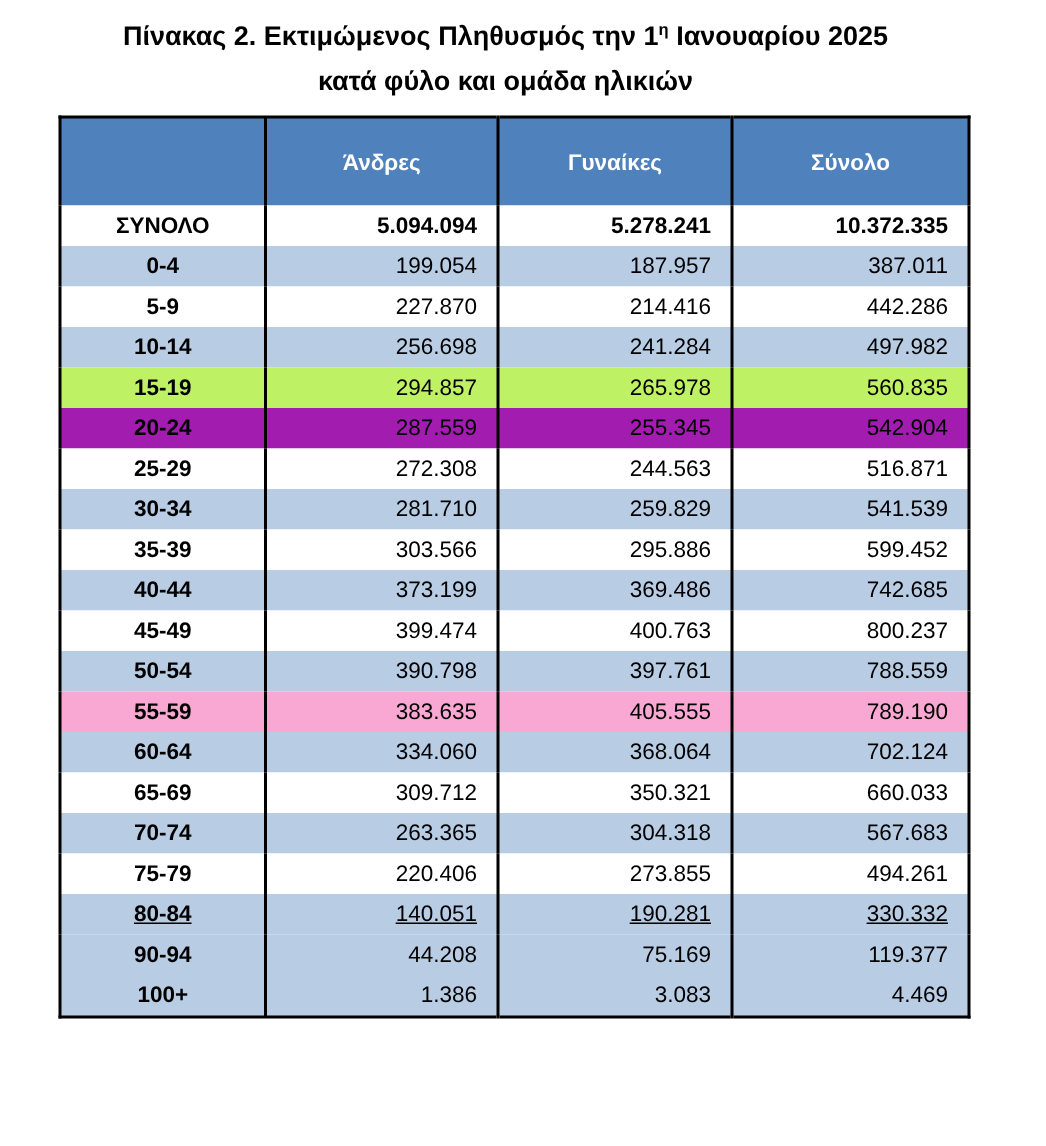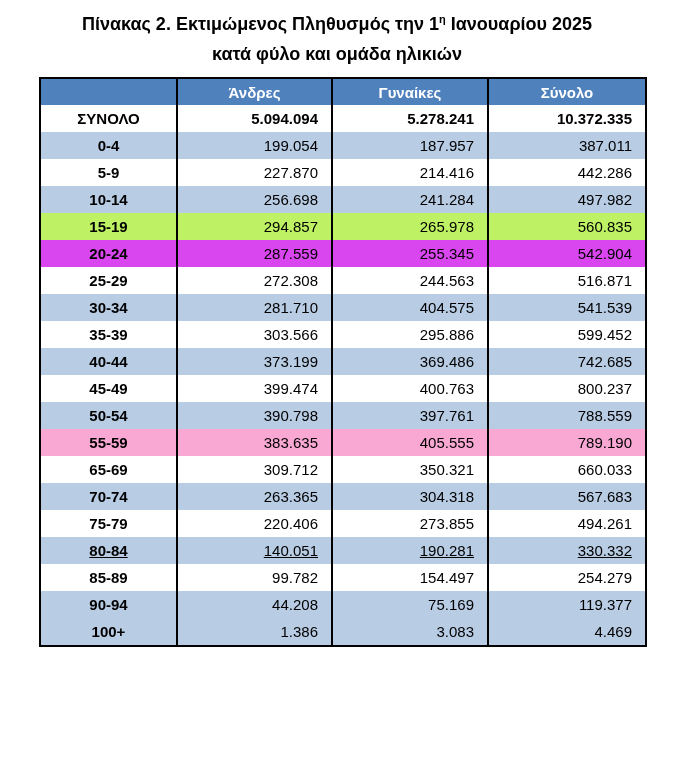--- a/index.html
+++ b/index.html
@@ -48,21 +48,21 @@
   }
   .pop-table col.c0 { width: 137px; }
   .pop-table col.c1 { width: 155px; }
   .pop-table col.c2 { width: 156px; }
   .pop-table col.c3 { width: 158px; }
   .pop-table th {
     height: 26px;
     font-weight: bold;
     text-align: center;
     vertical-align: middle;
-    padding: 0;
+    padding: 16px;
   }
   .pop-table td {
     height: 27px;
     vertical-align: middle;
     text-align: right;
     padding: 0 13px 0 0;
     white-space: nowrap;
   }
   .pop-table td.label-cell {
     text-align: center;
@@ -130,36 +130,36 @@
         <td>256.698</td>
         <td>241.284</td>
         <td>497.982</td>
       </tr>
       <tr style="background: #bef264;">
         <td class="label-cell">15-19</td>
         <td>294.857</td>
         <td>265.978</td>
         <td>560.835</td>
       </tr>
-      <tr style="background: #d946ef; padding-left: 20px;">
+      <tr style="background: #a21caf; padding-left: 20px;">
         <td class="label-cell">20-24</td>
         <td>287.559</td>
         <td>255.345</td>
         <td>542.904</td>
       </tr>
       <tr style="background: rgb(255, 255, 255);">
         <td class="label-cell">25-29</td>
         <td>272.308</td>
         <td>244.563</td>
         <td>516.871</td>
       </tr>
       <tr style="background: rgb(184, 204, 228);">
         <td class="label-cell">30-34</td>
         <td>281.710</td>
-        <td>404.575</td>
+        <td>259.829</td>
         <td>541.539</td>
       </tr>
       <tr style="background: rgb(255, 255, 255);">
         <td class="label-cell">35-39</td>
         <td>303.566</td>
         <td>295.886</td>
         <td>599.452</td>
       </tr>
       <tr style="background: rgb(184, 204, 228);">
         <td class="label-cell">40-44</td>
@@ -178,20 +178,26 @@
         <td>390.798</td>
         <td>397.761</td>
         <td>788.559</td>
       </tr>
       <tr style="background: #f9a8d4;">
         <td class="label-cell">55-59</td>
         <td>383.635</td>
         <td>405.555</td>
         <td>789.190</td>
       </tr>
+      <tr style="background: rgb(184, 204, 228);">
+        <td class="label-cell">60-64</td>
+        <td>334.060</td>
+        <td>368.064</td>
+        <td>702.124</td>
+      </tr>
       <tr style="background: rgb(255, 255, 255);">
         <td class="label-cell">65-69</td>
         <td>309.712</td>
         <td>350.321</td>
         <td>660.033</td>
       </tr>
       <tr style="background: rgb(184, 204, 228);">
         <td class="label-cell">70-74</td>
         <td>263.365</td>
         <td>304.318</td>
@@ -202,26 +208,20 @@
         <td>220.406</td>
         <td>273.855</td>
         <td>494.261</td>
       </tr>
       <tr style="background: rgb(184, 204, 228); text-decoration: underline;">
         <td class="label-cell">80-84</td>
         <td>140.051</td>
         <td>190.281</td>
         <td>330.332</td>
       </tr>
-      <tr style="background: rgb(255, 255, 255);">
-        <td class="label-cell">85-89</td>
-        <td>99.782</td>
-        <td>154.497</td>
-        <td>254.279</td>
-      </tr>
       <tr style="background: rgb(184, 204, 228);">
         <td class="label-cell">90-94</td>
         <td>44.208</td>
         <td>75.169</td>
         <td>119.377</td>
       </tr>
       <tr style="background: rgb(184, 204, 228);">
         <td class="label-cell">100+</td>
         <td>1.386</td>
         <td>3.083</td>

